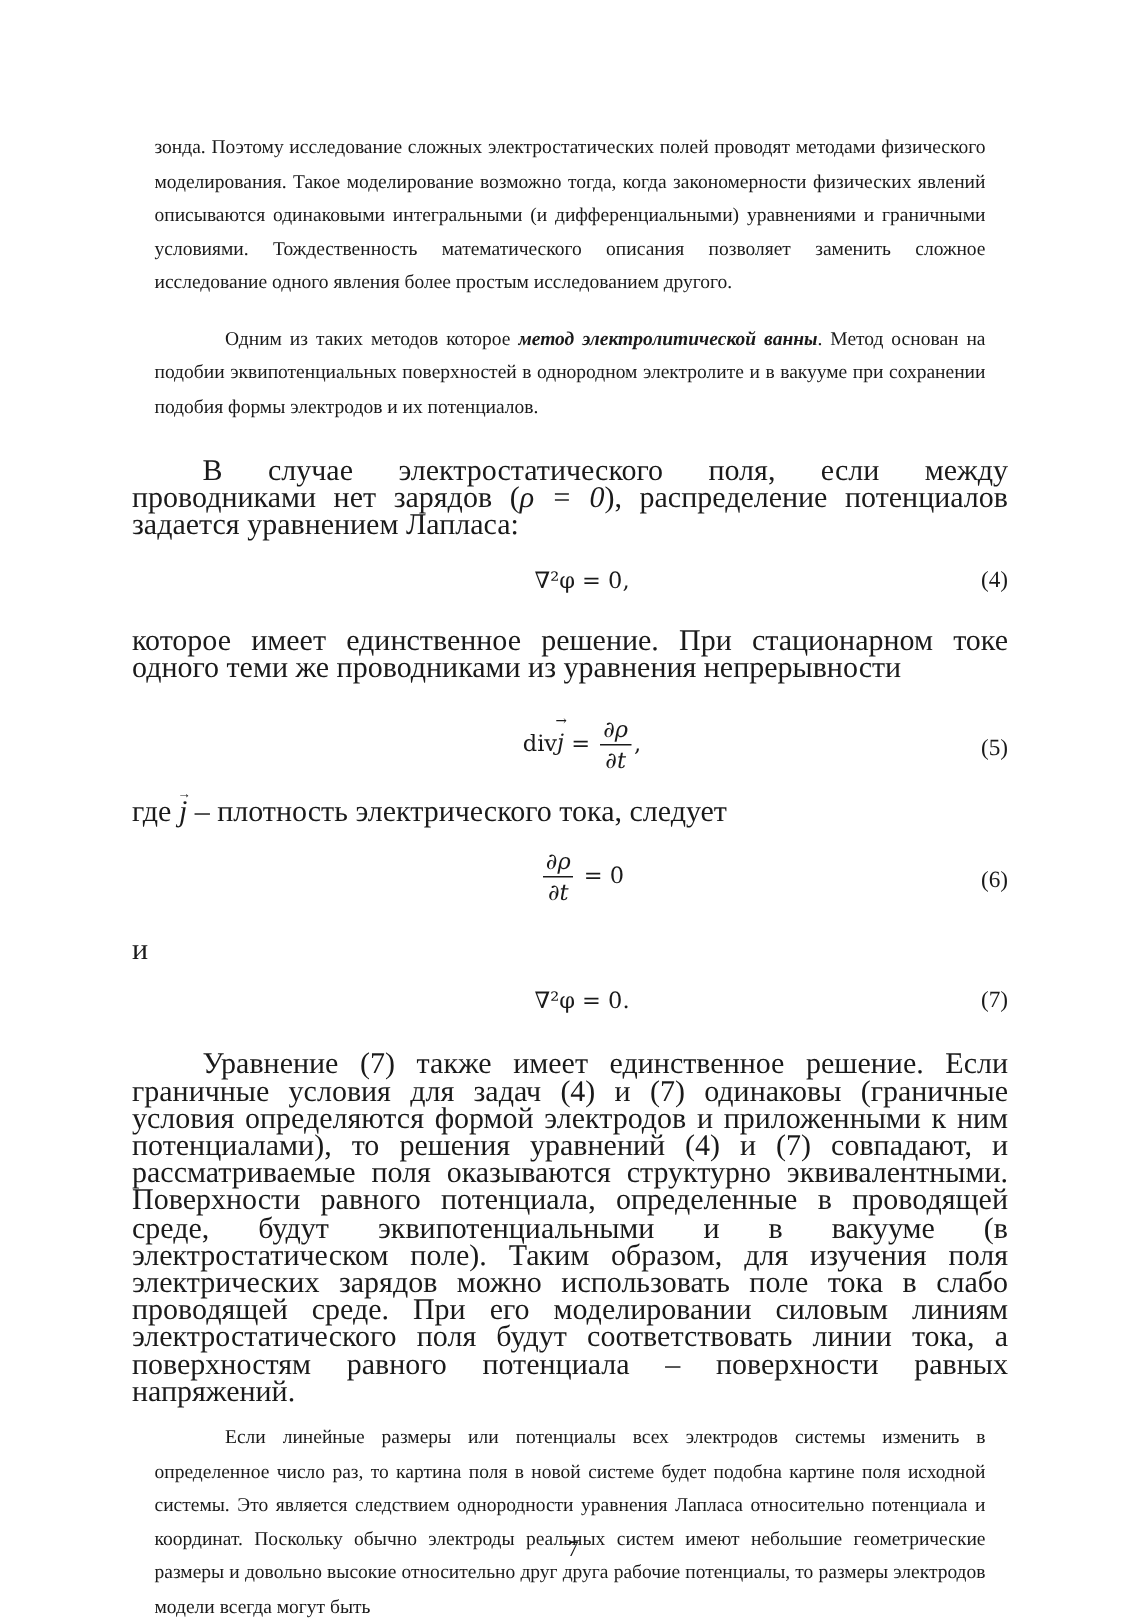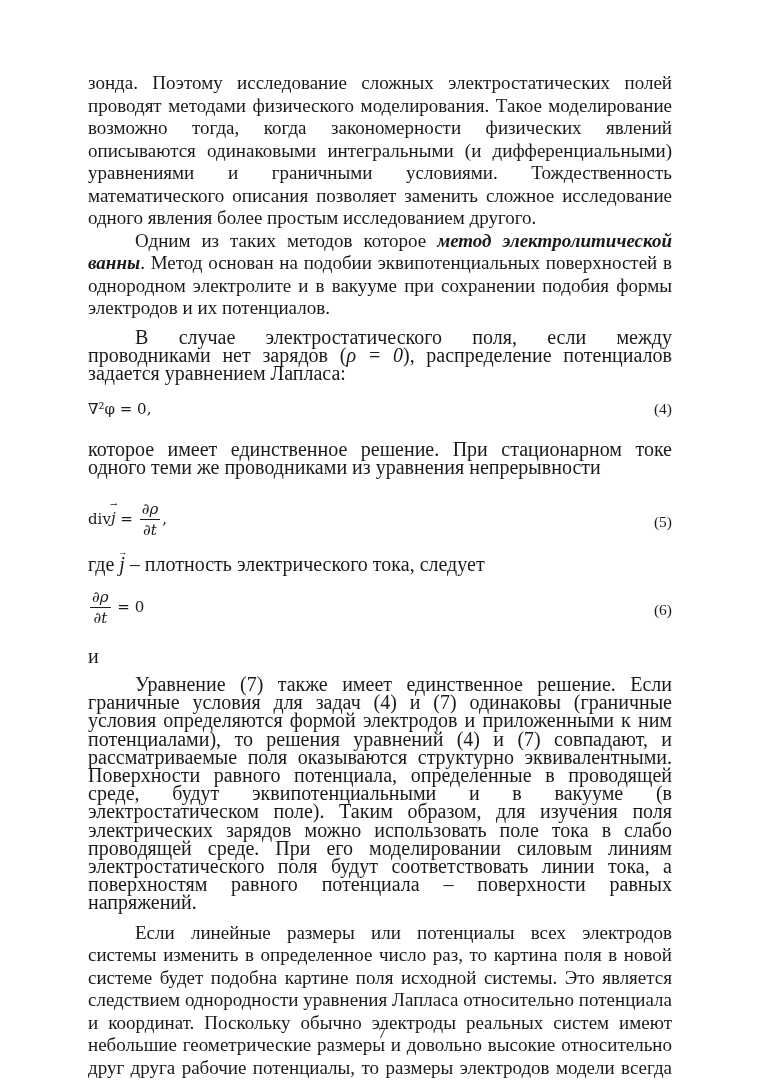--- a/index.html
+++ b/index.html
@@ -1,28 +1,28 @@
 <!DOCTYPE html>
 <html><head>
 <meta charset="utf-8">
 <style>
   html, body { margin: 0; padding: 0; background: #ffffff; }
   body {
     width: 764px; height: 1080px; position: relative; overflow: hidden;
     font-family: "Liberation Serif", serif; color: #1a1a1a;
   }
   .page { position: absolute; left: 88px; top: 72px; width: 584px; }
-  .big { font-size: 19px; line-height: 22.5px; text-align: justify; margin: 0; }
+  .big { font-size: 13px; line-height: 22.5px; text-align: justify; margin: 15px; }
   .big.indent { text-indent: 47px; }
   .small { font-size: 20px; line-height: 18.2px; text-align: justify; margin: 0; }
   .small.indent { text-indent: 47px; }
   .bi { font-weight: bold; font-style: italic; }
   .eq { position: relative; height: 40px; }
   .eq .formula {
-    position: absolute; left: 0; right: 0; 
+    position: absolute; left: 16px; right: 0; text-align: center;
     font-family: "DejaVu Serif", serif; font-size: 15px;
   }
   .eq .num { position: absolute; right: 0; font-size: 15.5px; }
   .frac { display: inline-flex; flex-direction: column; align-items: center; vertical-align: middle; margin: 0 2px; }
   .frac .n { border-bottom: 1px solid #1a1a1a; padding: 0 2px; line-height: 20px; font-style: italic; }
   .frac .d { line-height: 20px; font-style: italic; }
   .it { font-style: italic; }
   .vec { position: relative; font-style: italic; }
   .vec::after { content: "\2192"; position: absolute; left: -1px; top: -10px; font-size: 9px; font-style: normal; }
   .page-num { position: absolute; left: 0; right: 0; top: 1025px; text-align: center; font-size: 15px; }
@@ -58,19 +58,23 @@
   <div class="eq" style="margin-top:14px;height:52px">
     <span class="formula" style="top:0"><span class="frac">
           <span class="n">∂ρ</span>
           <span class="d">∂t</span>
         </span><span> = 0</span></span>
     <span class="num" style="top:14px">(6)</span>
   </div>
 
   <p class="small" style="margin-top:8px">и</p>
 
+  <div class="eq" style="margin-top:14px;height:34px">
+    <span class="formula" style="top:2px">∇²φ = 0.</span>
+    <span class="num" style="top:2px">(7)</span>
+  </div>
 
   <p class="small indent" style="margin-top:10px">Уравнение (7) также имеет единственное решение. Если граничные условия для задач (4) и (7) одинаковы (граничные условия определяются формой электродов и приложенными к ним потенциалами), то решения уравнений (4) и (7) совпадают, и рассматриваемые поля оказываются структурно эквивалентными. Поверхности равного потенциала, определенные в проводящей среде, будут эквипотенциальными и в вакууме (в электростатическом поле). Таким образом, для изучения поля электрических зарядов можно использовать поле тока в слабо проводящей среде. При его моделировании силовым линиям электростатического поля будут соответствовать линии тока, а поверхностям равного потенциала – поверхности равных напряжений.</p>
 
   <p class="big indent" style="margin-top:10px">Если линейные размеры или потенциалы всех электродов системы изменить в определенное число раз, то картина поля в новой системе будет подобна картине поля исходной системы. Это является следствием однородности уравнения Лапласа относительно потенциала и координат. Поскольку обычно электроды реальных систем имеют небольшие геометрические размеры и довольно высокие относительно друг друга рабочие потенциалы, то размеры электродов модели всегда могут быть</p>
 </div>
 
 <div class="page-num">7</div>
 
 </body></html>

